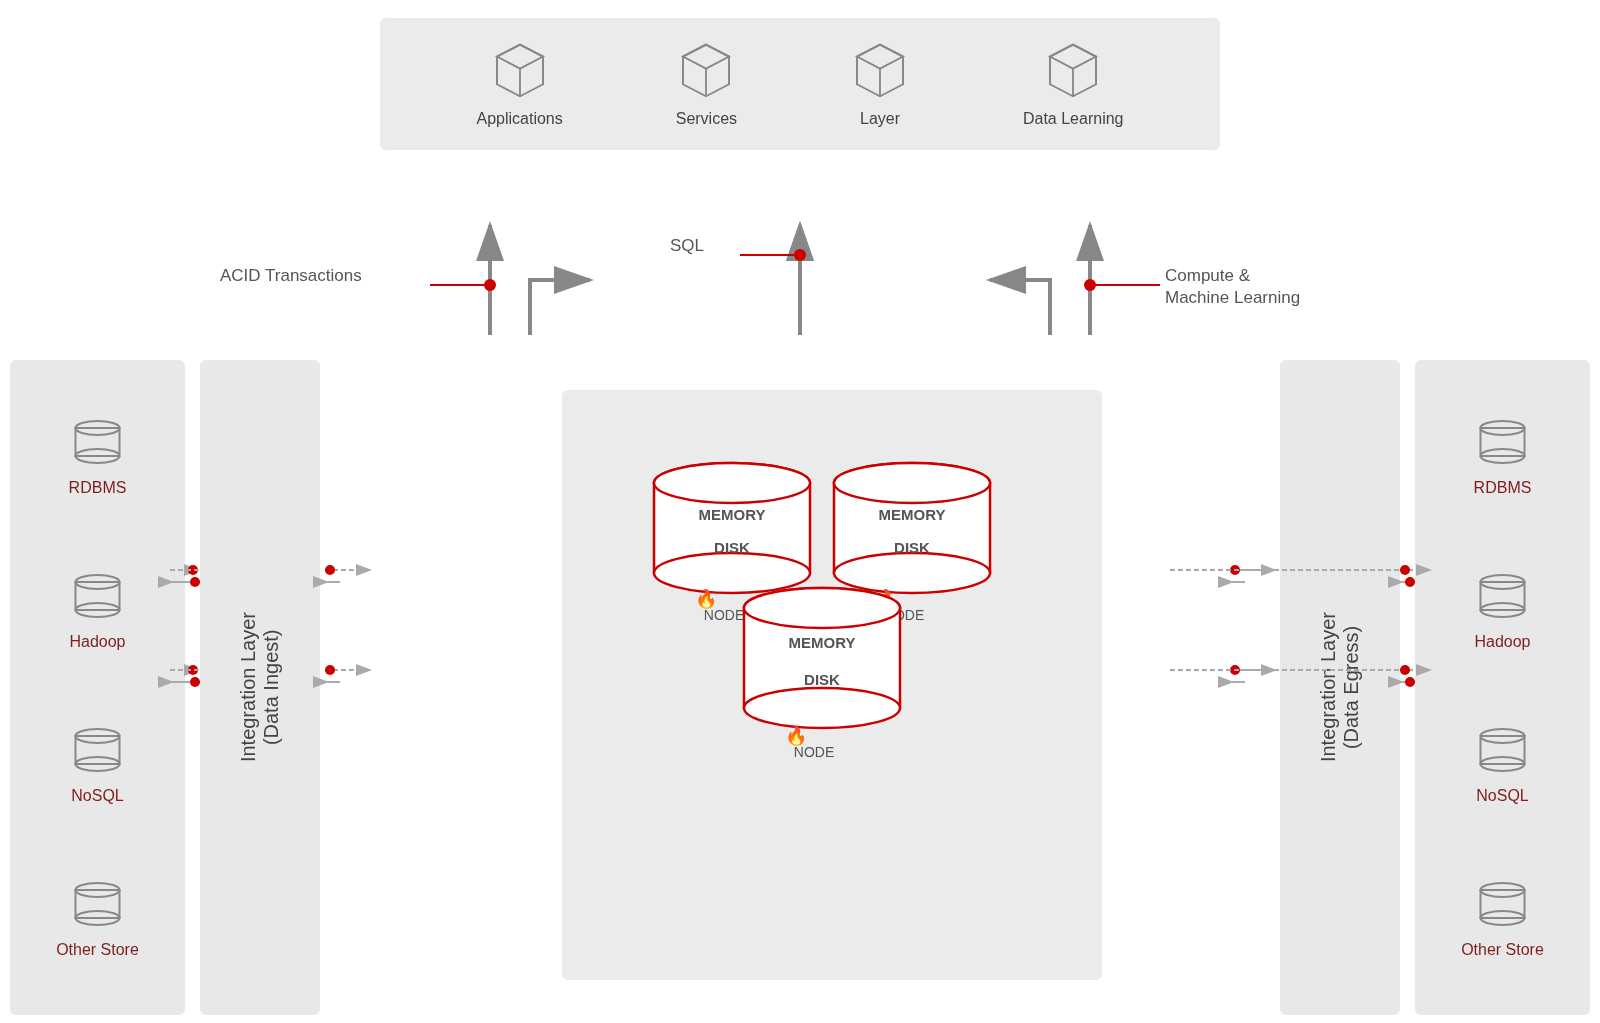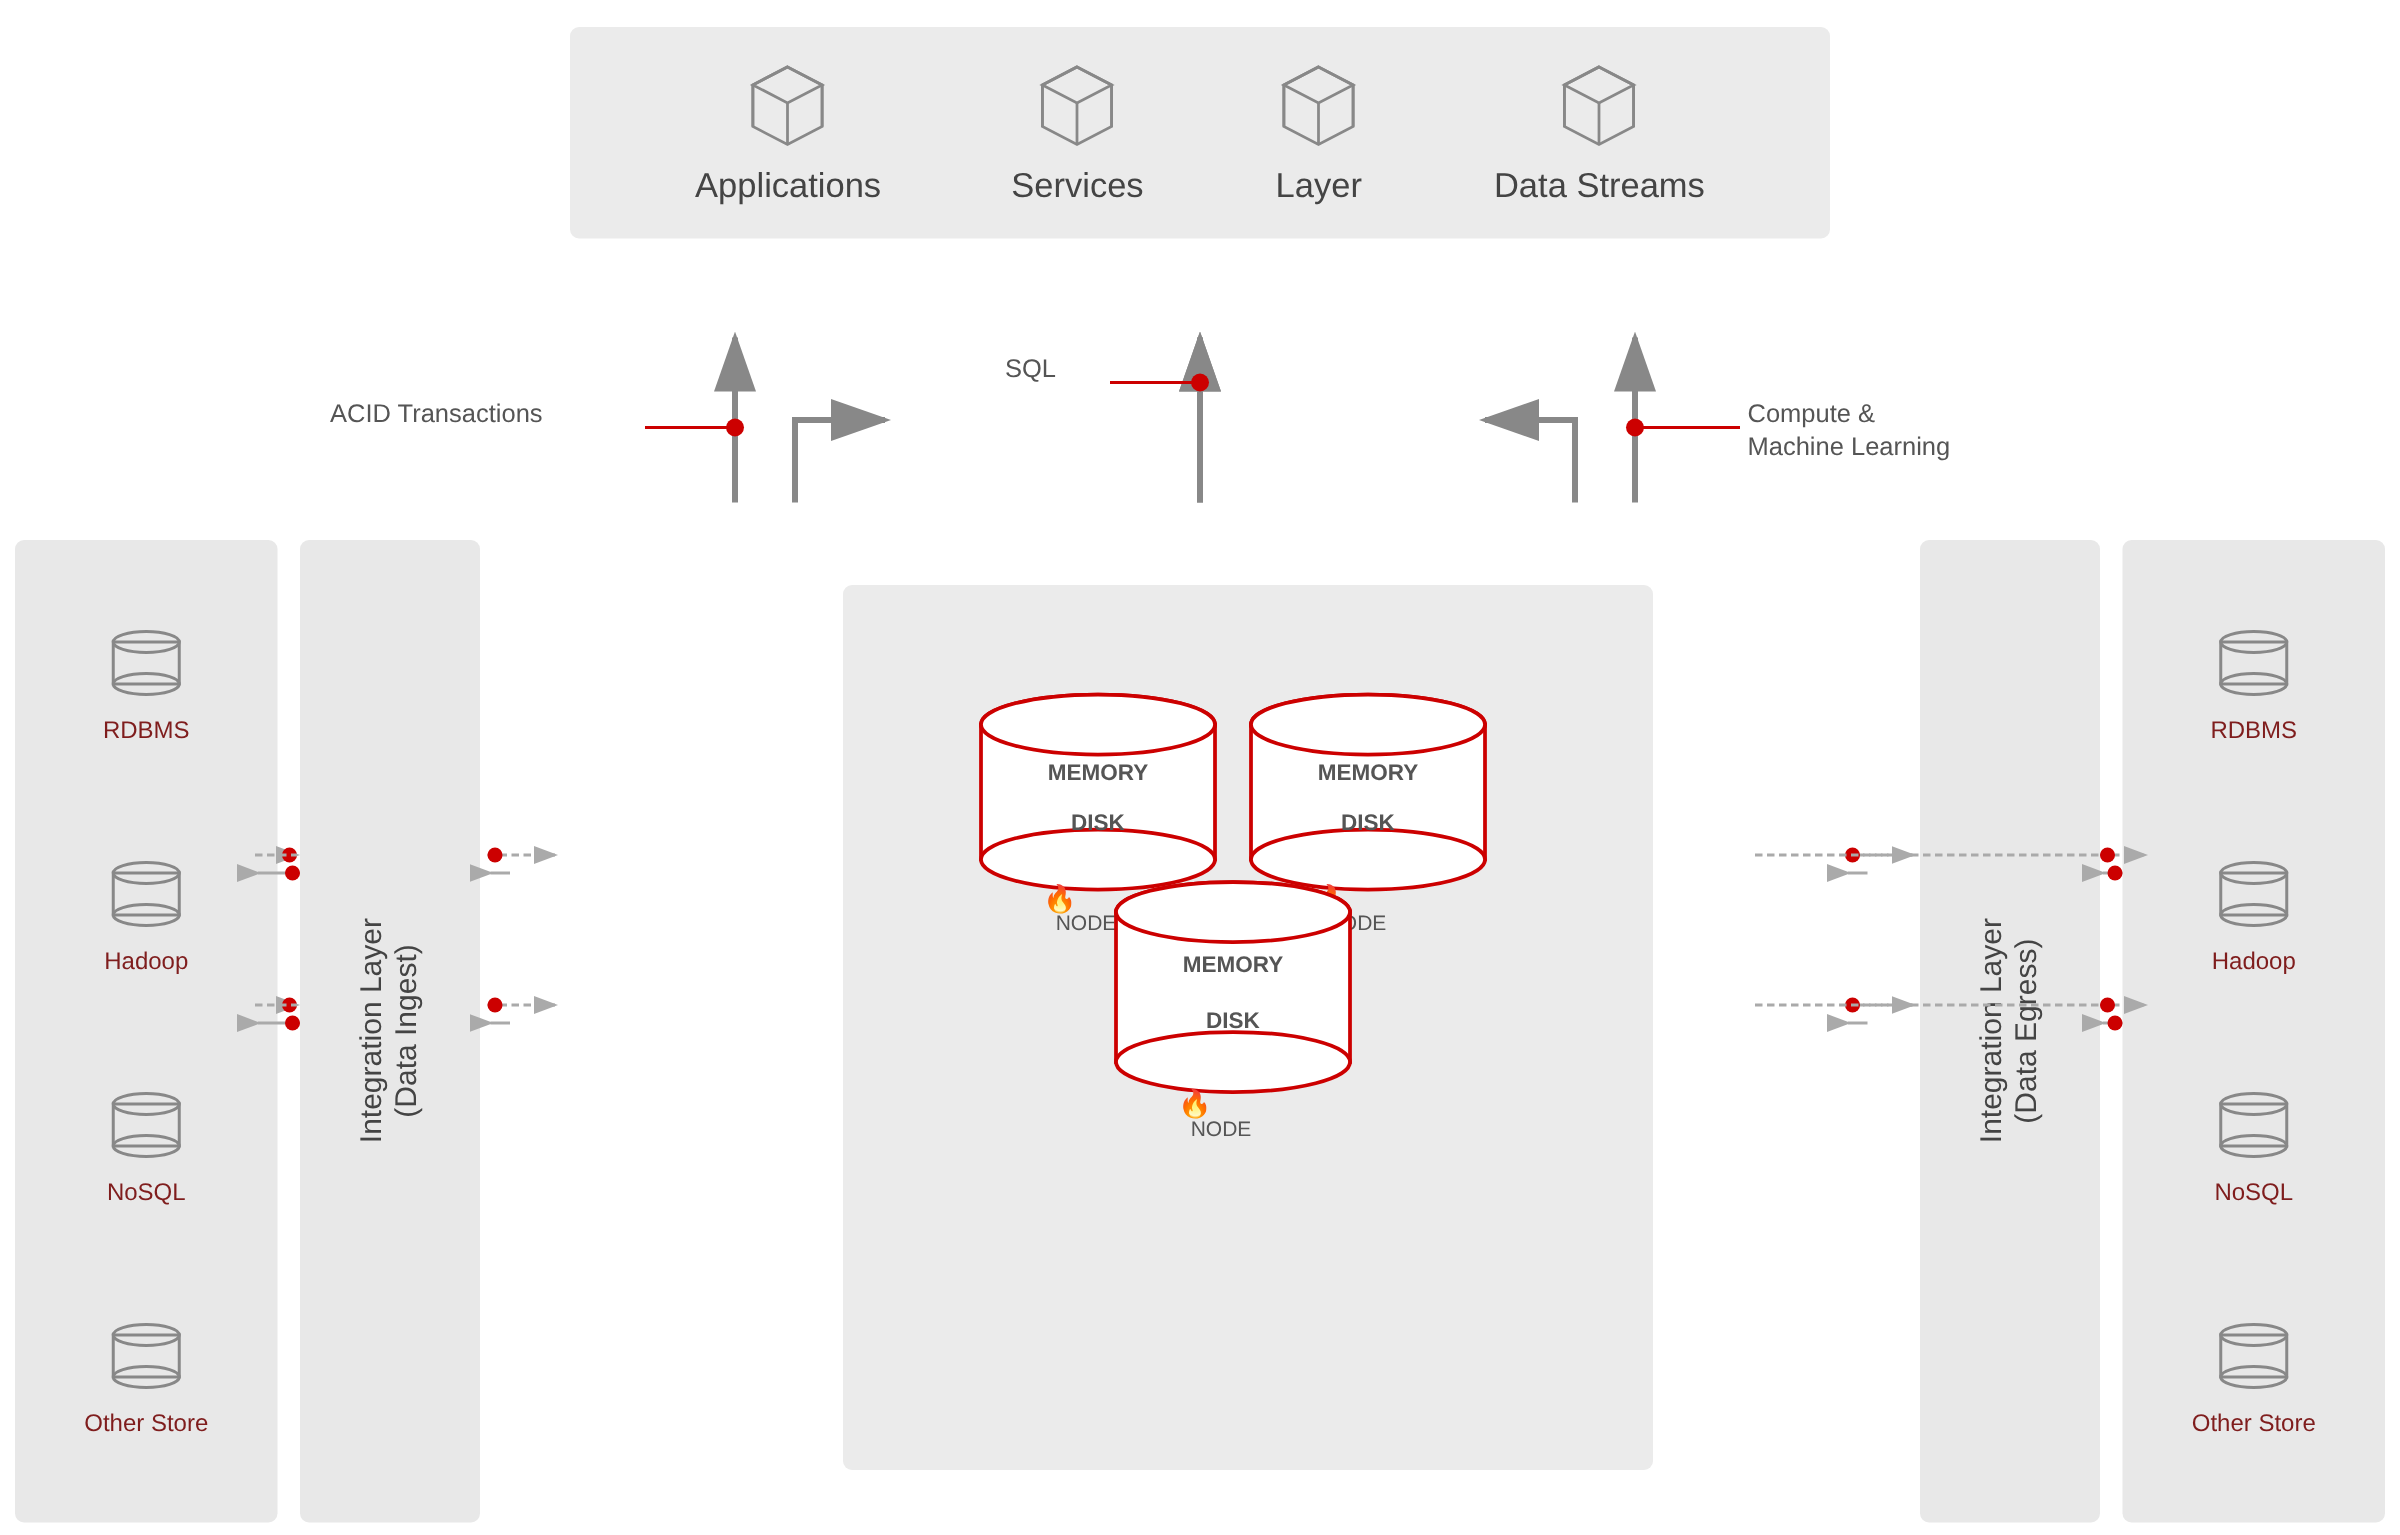--- a/index.html
+++ b/index.html
@@ -37,21 +37,21 @@
     }
 
     .source-item {
       display: flex;
       flex-direction: column;
       align-items: center;
       gap: 10px;
     }
 
     .source-item span {
-      font-size: 23px;
+      font-size: 16px;
       color: #444;
       font-weight: 400;
     }
 
     
     .box-icon {
       width: 60px;
       height: 60px;
     }
 
@@ -191,21 +191,21 @@
       <span>Layer</span>
     </div>
     <div class="source-item">
       <svg class="box-icon" viewBox="0 0 60 65" fill="none" xmlns="http://www.w3.org/2000/svg">
         <polygon points="30,5 55,18 55,48 30,61 5,48 5,18" fill="none" stroke="#888" stroke-width="2"></polygon>
         <polygon points="30,5 55,18 30,31 5,18" fill="none" stroke="#888" stroke-width="2"></polygon>
         <line x1="30" y1="31" x2="30" y2="61" stroke="#888" stroke-width="2"></line>
         <line x1="55" y1="18" x2="55" y2="48" stroke="#888" stroke-width="2"></line>
         <line x1="5" y1="18" x2="5" y2="48" stroke="#888" stroke-width="2"></line>
       </svg>
-      <span>Data Streams</span>
+      <span>Data Learning</span>
     </div>
   </div>
 
   <svg style="position:absolute; top:195px; left:200px; width:1200px; height:175px;" viewBox="0 0 1200 175">
 
     <line x1="290" y1="140" x2="290" y2="30" stroke="#888" stroke-width="4" marker-end="url(#arrowhead-gray)"></line>
 
     <polyline points="330,140 330,85 390,85" fill="none" stroke="#888" stroke-width="4" marker-end="url(#arrowhead-gray)"></polyline>
 
     <line x1="290" y1="90" x2="230" y2="90" stroke="#cc0000" stroke-width="2"></line>

